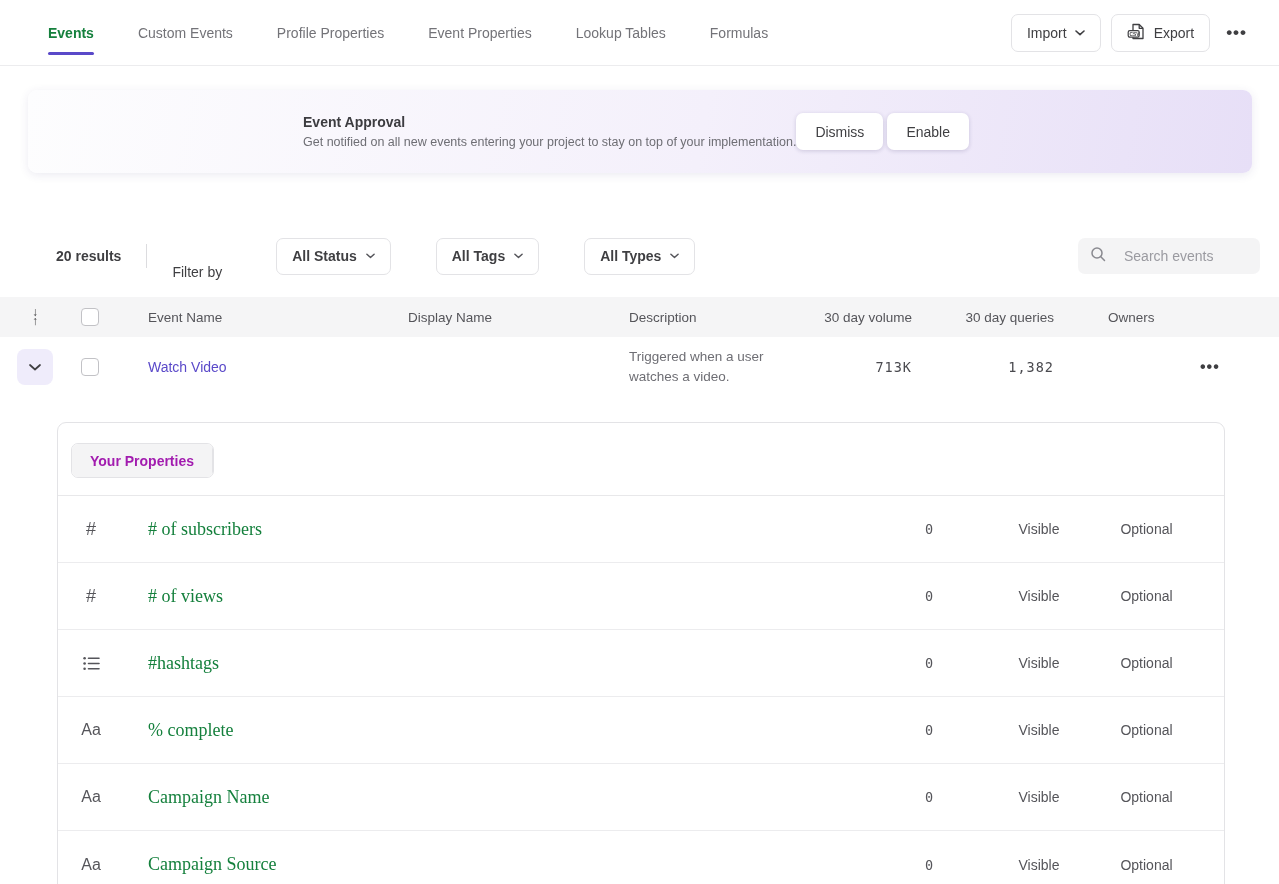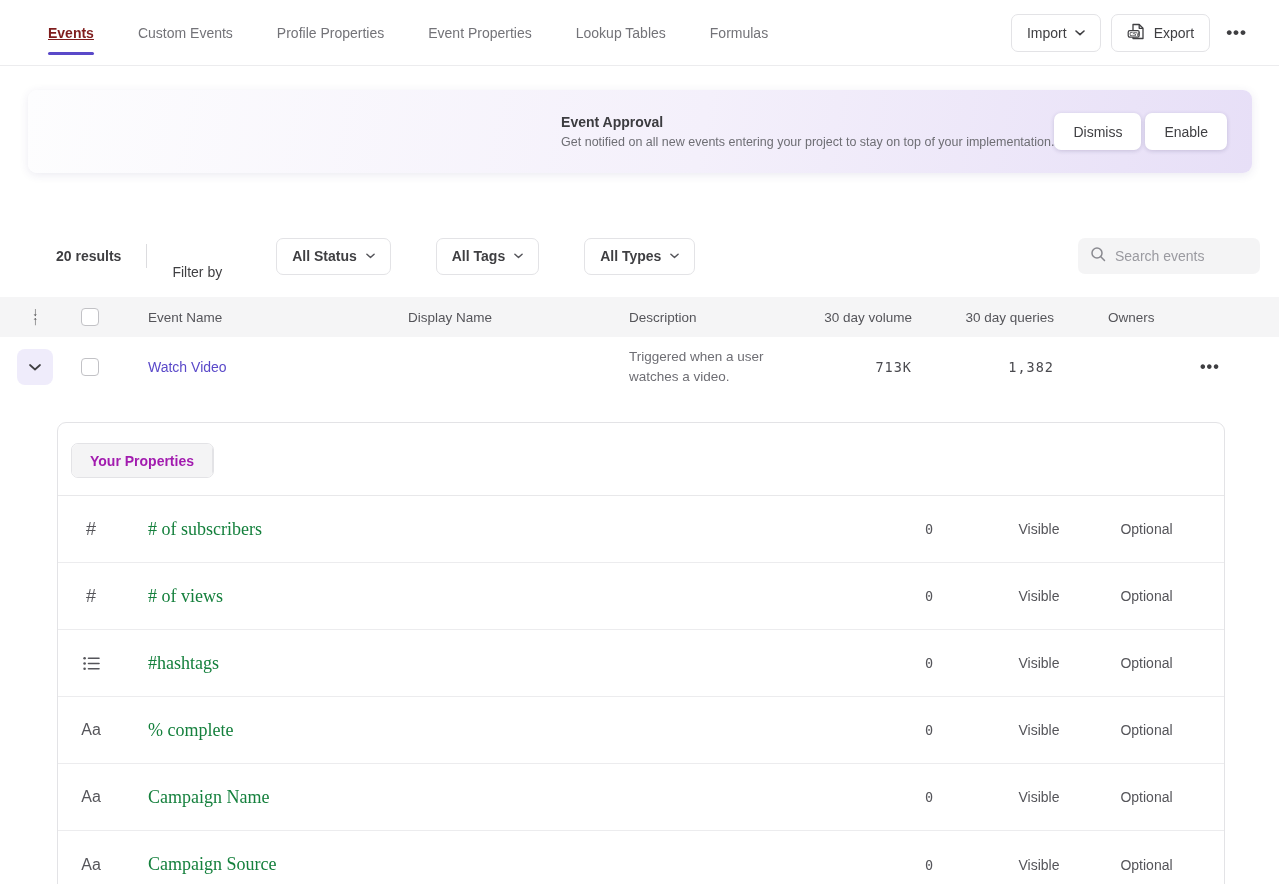--- a/index.html
+++ b/index.html
@@ -5,52 +5,52 @@
   * { margin: 0; padding: 0; box-sizing: border-box; }
   html, body { width: 1279px; height: 884px; overflow: hidden; background: #ffffff;
     font-family: "Liberation Sans", sans-serif; color: #3f3f42; }
 
   
   .topnav { height: 66px; display: flex; align-items: center; justify-content: space-between;
     padding: 0 26px 0 48px; border-bottom: 1px solid #ececee; background: #fff; position: relative; }
   .tabs { display: flex; align-items: center; gap: 44px; height: 100%; }
   .tab { position: relative; height: 100%; display: flex; align-items: center; font-size: 14px;
     color: #737378; font-weight: 500; cursor: pointer; white-space: nowrap; }
-  .tab.active { color: #7f1d1d; font-weight: 700; text-decoration: underline; }
+  .tab.active { color: #15803d; font-weight: 700; }
   .tab.active::after { content: ""; position: absolute; left: 0; right: 0; bottom: 10px;
     height: 3px; border-radius: 2px; background: #5a49c9; }
   .nav-actions { display: flex; align-items: center; gap: 10px; }
   .btn { display: inline-flex; align-items: center; gap: 8px; height: 38px; padding: 0 15px;
     border: 1px solid #e3e3e6; border-radius: 7px; background: #fff; font-size: 14px;
     font-weight: 500; color: #3f3f42; cursor: pointer; font-family: inherit; }
   .more-btn { border: none; background: none; font-size: 17px; letter-spacing: 1px; cursor: pointer;
     color: #3f3f42; padding: 0 6px; font-weight: 700; }
   .chev svg { display: block; }
 
   
   .banner { margin: 24px 27px 0 28px; height: 83px; border-radius: 9px;
     background: linear-gradient(100deg, #fdfdfe 0%, #f4f0fb 55%, #e7dff7 100%);
     box-shadow: 0 2px 10px rgba(60, 45, 120, 0.10); display: flex; align-items: center;
-    justify-content: flex-end; padding: 0 25px 0 17px; }
+    justify-content: center; padding: 0 25px 0 17px; }
   .banner-title { font-size: 14px; font-weight: 700; color: #3c3c40; margin-bottom: 5px; }
   .banner-desc { font-size: 12.5px; color: #6e6e74; }
   .banner-actions { display: flex; gap: 4px; }
   .banner-btn { height: 37px; padding: 0 19px; border: none; border-radius: 7px; background: #fff;
     box-shadow: 0 1px 4px rgba(40, 30, 90, 0.18); font-size: 14px; font-weight: 500;
     color: #3f3f42; cursor: pointer; font-family: inherit; }
 
   
   .filterbar { margin-top: 59px; padding: 0 19px 0 56px; display: flex; align-items: center; }
   .results-count { font-size: 14px; font-weight: 600; color: #3f3f42; }
   .vdivider { width: 1px; height: 24px; background: #dcdcdf; margin: 0 25px; }
   .filter-by { font-size: 14px; font-weight: 500; color: #3f3f42; margin-right: 24px; margin-top: 32px; }
   .dropdown { display: inline-flex; align-items: center; gap: 9px; height: 37px; padding: 0 15px;
     border: 1px solid #e3e3e6; border-radius: 7px; background: #fff; font-size: 14px;
     font-weight: 600; color: #3f3f42; cursor: pointer; margin-right: 15px; font-family: inherit; margin-left: 30px; }
-  .searchbox { margin-left: auto; display: flex; align-items: center; gap: 9px; width: 182px;
+  .searchbox { margin-left: auto; display: flex; align-items: center; gap: 18px; width: 182px;
     height: 36px; background: #f4f4f5; border-radius: 7px; padding: 0 12px; }
   .searchbox input { border: none; background: transparent; outline: none; font-size: 14px;
     color: #3f3f42; width: 100%; font-family: inherit; }
   .searchbox input::placeholder { color: #9a9aa0; }
 
   
   .etable { margin-top: 17px; }
   .egrid { display: grid; grid-template-columns: 70px 40px 298px 221px 191px 100px 142px 138px 79px;
     align-items: center; }
   .ehead { background: #f5f5f6; height: 40px; font-size: 13.5px; color: #55555a; }

